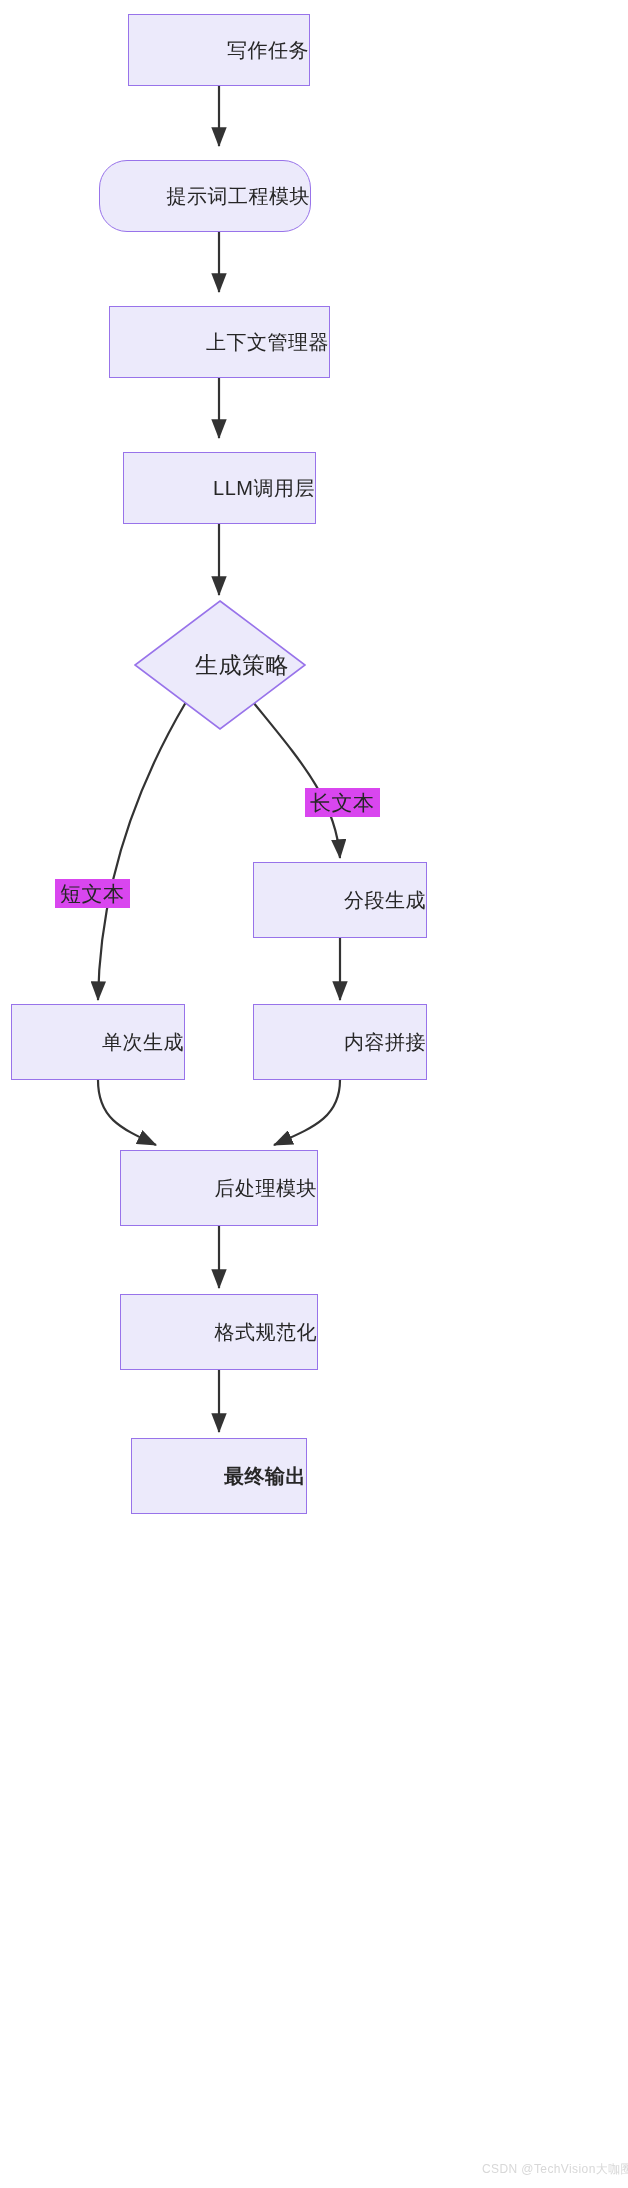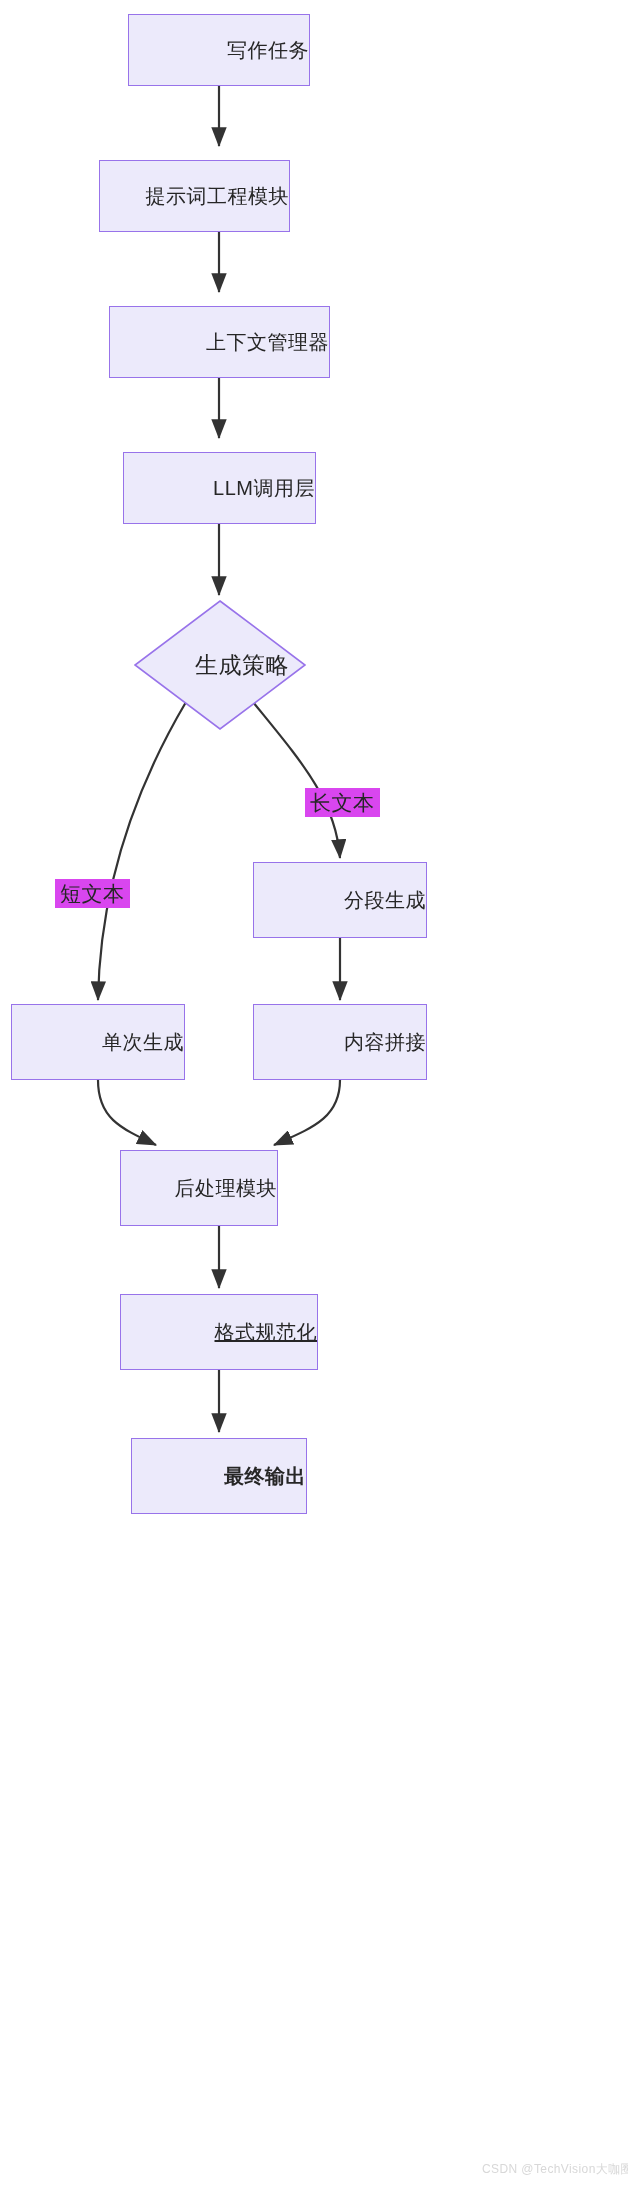--- a/index.html
+++ b/index.html
@@ -108,21 +108,21 @@
 
     <line x1="219" y1="1226" x2="219" y2="1288" stroke="#333333" stroke-width="2.2" marker-end="url(#arrowhead)"></line>
 
     <line x1="219" y1="1370" x2="219" y2="1432" stroke="#333333" stroke-width="2.2" marker-end="url(#arrowhead)"></line>
   </svg>
 
   <div class="node" style="left:128px; top:14px; width:182px; height:72px;">
     <span>写作任务</span>
   </div>
 
-  <div class="node" style="left:99px; top:160px; width:191px; height:72px;">
+  <div class="node" style="left:99px; top:160px; width:212px; height:72px;border-radius:28px;">
     <span>提示词工程模块</span>
   </div>
 
   <div class="node" style="left:109px; top:306px; width:221px; height:72px;">
     <span>上下文管理器</span>
   </div>
 
   <div class="node" style="left:123px; top:452px; width:193px; height:72px;">
     <span>LLM调用层</span>
   </div>
@@ -147,25 +147,25 @@
   </div>
 
   <div class="node" style="left:11px; top:1004px; width:174px; height:76px;">
     <span>单次生成</span>
   </div>
 
   <div class="node" style="left:253px; top:1004px; width:174px; height:76px;">
     <span>内容拼接</span>
   </div>
 
-  <div class="node" style="left:120px; top:1150px; width:158px; height:76px;">
+  <div class="node" style="left:120px; top:1150px; width:198px; height:76px;">
     <span>后处理模块</span>
   </div>
 
-  <div class="node" style="left:120px; top:1294px; width:198px; height:76px;text-decoration:underline;">
+  <div class="node" style="left:120px; top:1294px; width:198px; height:76px;">
     <span>格式规范化</span>
   </div>
 
   <div class="node" style="left:131px; top:1438px; width:176px; height:76px;font-weight:bold;">
     <span>最终输出</span>
   </div>
 
   <div class="watermark" style="left:482px; top:2161px;">
     <span>CSDN @TechVision大咖圈</span>
   </div>

